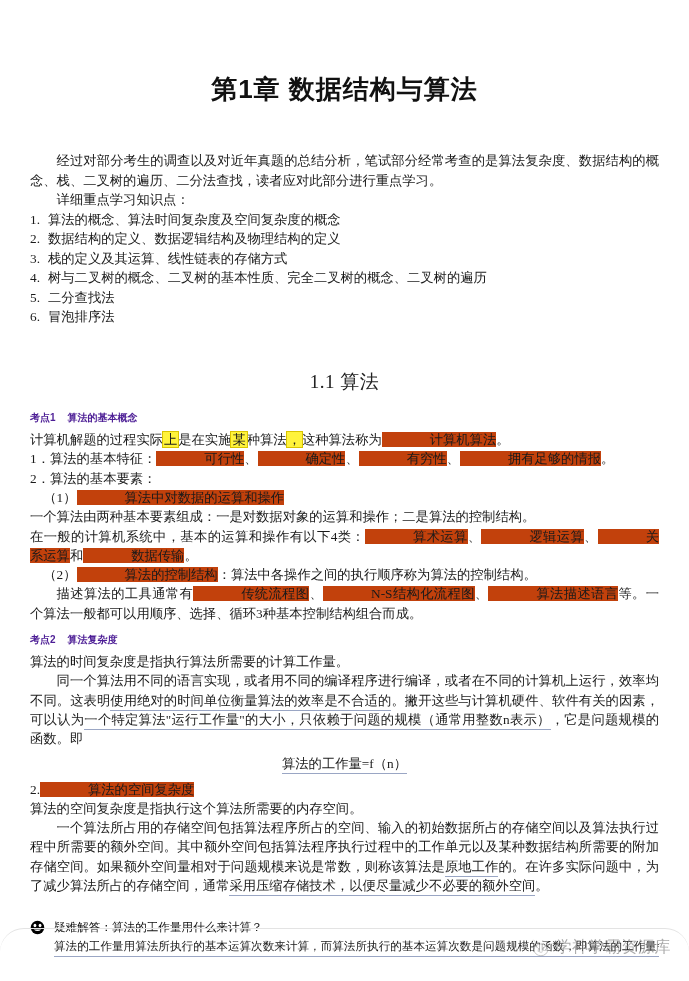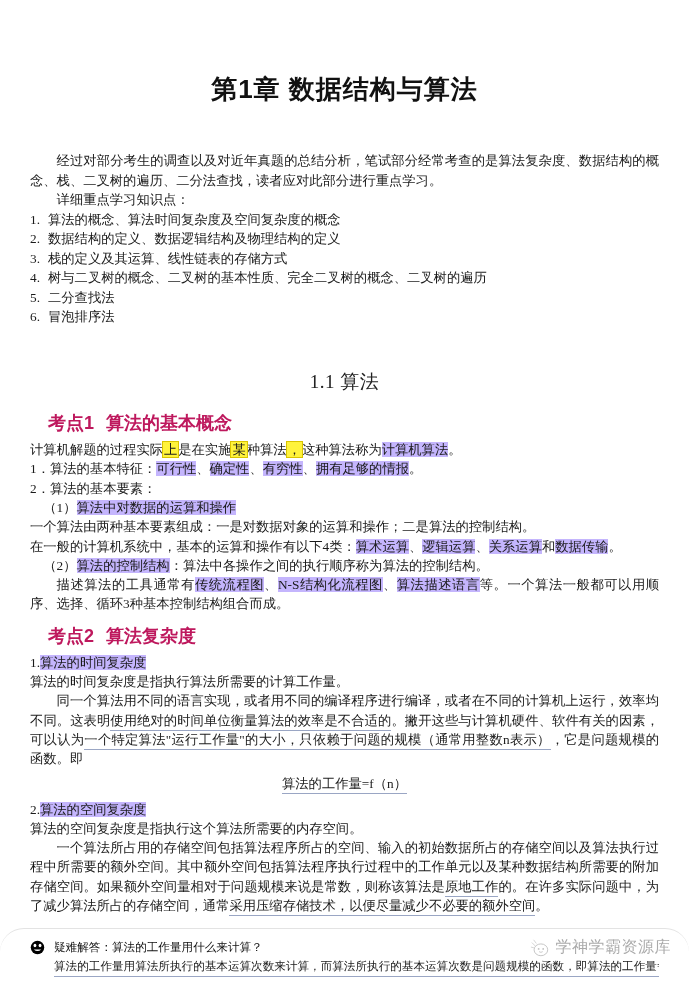--- a/index.html
+++ b/index.html
@@ -66,33 +66,34 @@
     font-weight: normal;
     margin: 0;
     padding-top: 42px;
     padding-bottom: 8px;
     letter-spacing: 0.5px;
     color: #222;
   }
   .kaodian {
     font-family: "Liberation Sans", "DejaVu Sans", sans-serif;
     font-weight: bold;
-    font-size: 18px;
-    margin: 8px 0 5px 48px;
-    color: #be185d;
+    font-size: 10px;
+    margin: 8px 0 5px 30px;
+    color: #4c1d95;
   }
   .kaodian .kd-gap { display: inline-block; width: 12px; }
   .para {
     margin: 0 30px;
     font-size: 13.3px;
     line-height: 19.3px;
     text-align: justify;
   }
   .hl {
-    background: #c4b5fd;
+    background: #c2410c;
+    padding-left: 48px;
   }
   .hl-sm {
     background: #fff33b;
     outline: 1px solid #d9c400;
     padding: 0 1px;
   }
   .ul-blue {
     border-bottom: 1px solid #9aa6c4;
     padding-bottom: 2px;
   }
@@ -205,23 +206,20 @@
   </div>
 
   <div class="para indent2">
     <span>描述算法的工具通常有</span><span class="hl">传统流程图</span><span>、</span><span class="hl">N-S结构化流程图</span><span>、</span><span class="hl">算法描述语言</span><span>等。一个算法一般都可以用顺序、选择、循环3种基本控制结构组合而成。</span>
   </div>
 
   <div class="kaodian" style="margin-top:10px">
     <span>考点2</span><span class="kd-gap"></span><span>算法复杂度</span>
   </div>
 
-  <div class="para">
-    <span>1.</span><span class="hl">算法的时间复杂度</span>
-  </div>
 
   <div class="para">算法的时间复杂度是指执行算法所需要的计算工作量。</div>
 
   <div class="para indent2">
     <span>同一个算法用不同的语言实现，或者用不同的编译程序进行编译，或者在不同的计算机上运行，效率均不同。这表明</span><span class="ul-blue">使用绝对的时间单位衡量算法的效率是不合适的</span><span>。撇开这些与计算机硬件、软件有关的因素，可以认为</span><span class="ul-blue">一个特定算法"运行工作量"的大小，只依赖于问题的规模（通常用整数n表示）</span><span>，它是问题规模的函数。即</span>
   </div>
 
   <div class="formula">
     <span class="ul-blue">算法的工作量=f（n）</span>
   </div>

